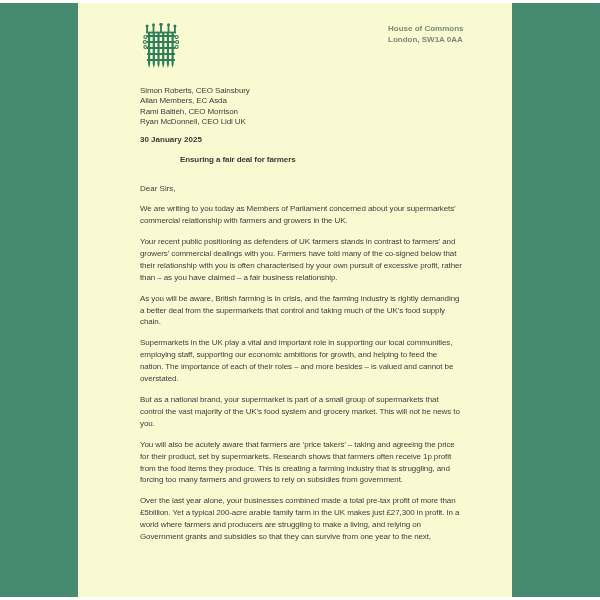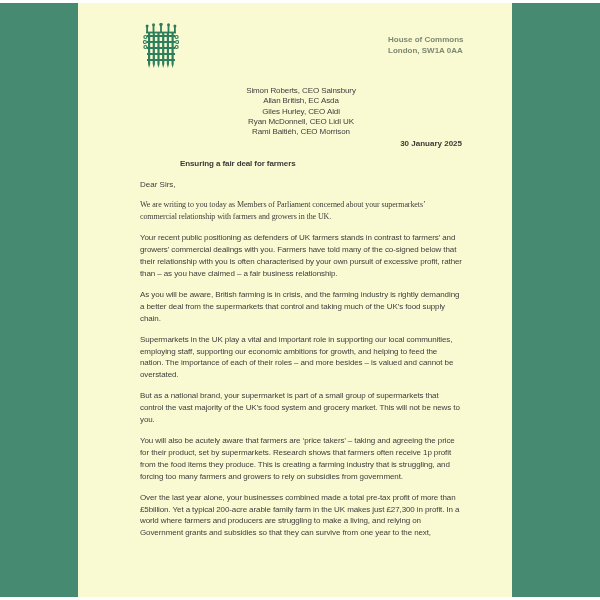--- a/index.html
+++ b/index.html
@@ -17,46 +17,46 @@
     background: #468A72;
   }
   .paper {
     position: absolute; left: 78px; top: 3px;
     width: 434px; height: 594px;
     background: #FAFAD2;
   }
   .letterhead { position: relative; height: 83px; }
   .hoc-logo { position: absolute; left: 65px; top: 20px; }
   .hoc-address {
-    position: absolute; left: 310px; top: 31px;
+    position: absolute; left: 310px; top: 20px;
     font-size: 8px; font-weight: bold;
     color: #7E8873; line-height: 11px;
   }
   .body-col {
     margin-left: 62px; margin-right: 50px;
     color: #3D3D3D;
   }
   .recipients { font-size: 8px; line-height: 10.3px; letter-spacing: -0.1px; }
-  .recipient { white-space: nowrap; text-align: center; }
+  .recipient { white-space: nowrap; }
   .date {
-    text-align: right; font-weight: bold;
-    font-size: 8px; margin-top: 2px; color: #3A3A3A;
+    text-align: left; font-weight: bold;
+    font-size: 8px; margin-top: 8px; color: #3A3A3A;
   }
   .subject {
     font-weight: bold; font-size: 8px;
     margin-top: 11px; color: #3A3A3A; letter-spacing: -0.1px; padding-left: 40px;
   }
-  .salutation { font-size: 8px; margin-top: 12px; }
+  .salutation { font-size: 8px; margin-top: 20px; }
   p.para {
     font-size: 8px; line-height: 11.9px;
     letter-spacing: -0.1px;
     margin: 9px 0 0 0;
     text-align: left;
   }
-  p.para.first { margin-top: 10px; font-family: Liberation Serif, serif; }
+  p.para.first { margin-top: 10px; }
 </style>
 </head>
 <body>
 
 <div class="canvas">
   <div class="green-bg"></div>
 
   <div class="paper">
 
     <div class="letterhead">
@@ -107,24 +107,23 @@
       <div class="hoc-address">
         <div>House of Commons</div>
         <div>London, SW1A 0AA</div>
       </div>
     </div>
 
     <div class="body-col">
 
       <div class="recipients">
         <div class="recipient">Simon Roberts, CEO Sainsbury</div>
-        <div class="recipient">Allan British, EC Asda</div>
-        <div class="recipient">Giles Hurley, CEO Aldi</div>
+        <div class="recipient">Allan Members, EC Asda</div>
+        <div class="recipient">Rami Baitiéh, CEO Morrison</div>
         <div class="recipient">Ryan McDonnell,  CEO Lidl UK</div>
-        <div class="recipient">Rami Baitiéh, CEO Morrison</div>
       </div>
 
       <div class="date">30 January 2025</div>
 
       <div class="subject">Ensuring a fair deal for farmers</div>
 
       <div class="salutation">Dear Sirs,</div>
 
       <p class="para first">We are writing to you today as Members of Parliament concerned about your supermarkets’ commercial relationship with farmers and growers in the UK.</p>
       <p class="para">Your recent public positioning as defenders of UK farmers stands in contrast to farmers’ and growers’ commercial dealings with you. Farmers have told many of the co-signed below that their relationship with you is often characterised by your own pursuit of excessive profit, rather than – as you have claimed – a fair business relationship.</p>

